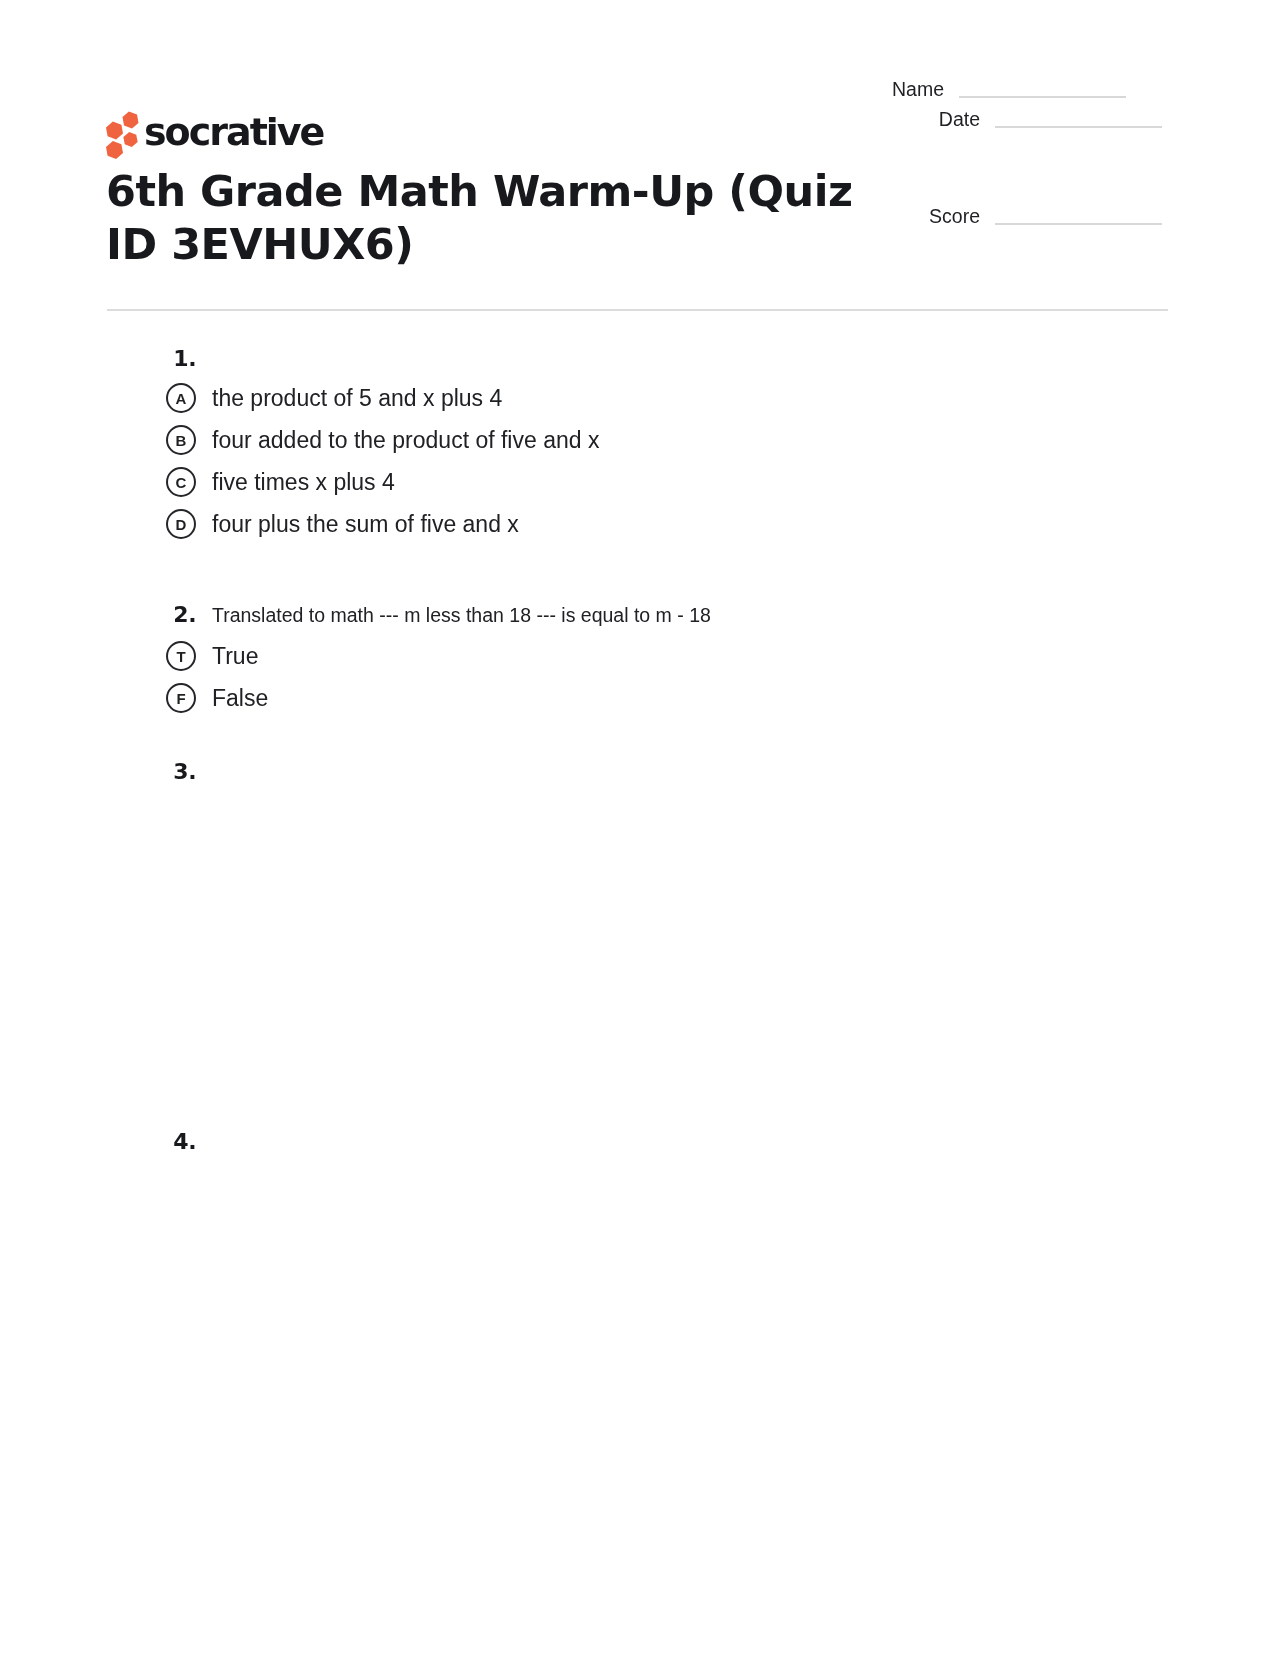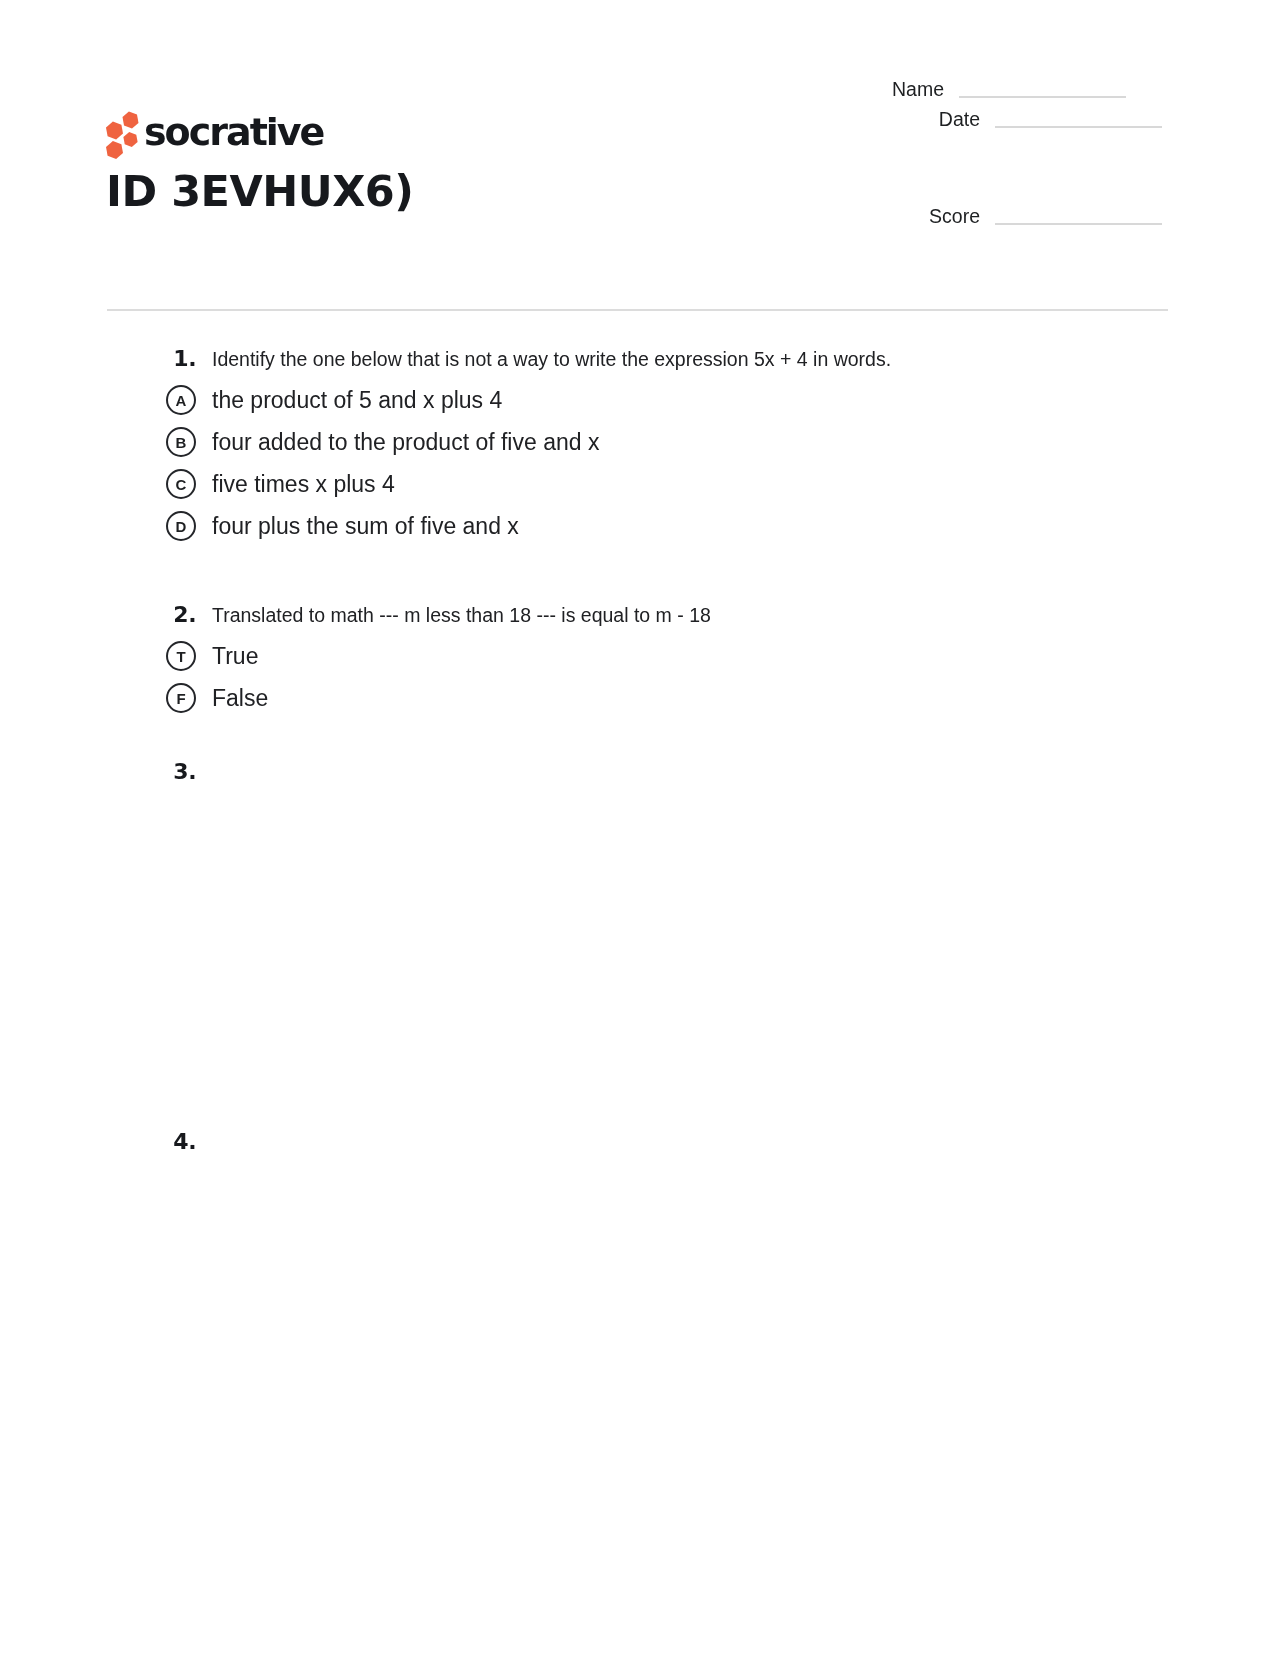--- a/index.html
+++ b/index.html
@@ -148,29 +148,29 @@
 <div class="field f-date">
   <span class="field-label">Date</span>
   <span class="field-line"></span>
 </div>
 <div class="field f-score">
   <span class="field-label">Score</span>
   <span class="field-line"></span>
 </div>
 
 <h1 class="title" style="margin:0;">
+  <span>6th Grade Math Warm-Up (Quiz</span>
   <span>ID 3EVHUX6)</span>
 </h1>
 
 <div class="divider"></div>
 
 <div class="question q1">
   <div class="q-head">
     <span class="q-num">1.</span>
-    <span class="q-text">Identify the one below that is not a way to write the expression 5x + 4 in words.</span>
   </div>
   <div class="opt-row">
     <span class="opt-circle">A</span>
     <span class="opt-text">the product of 5 and x plus 4</span>
   </div>
   <div class="opt-row">
     <span class="opt-circle">B</span>
     <span class="opt-text">four added to the product of five and x</span>
   </div>
   <div class="opt-row">

